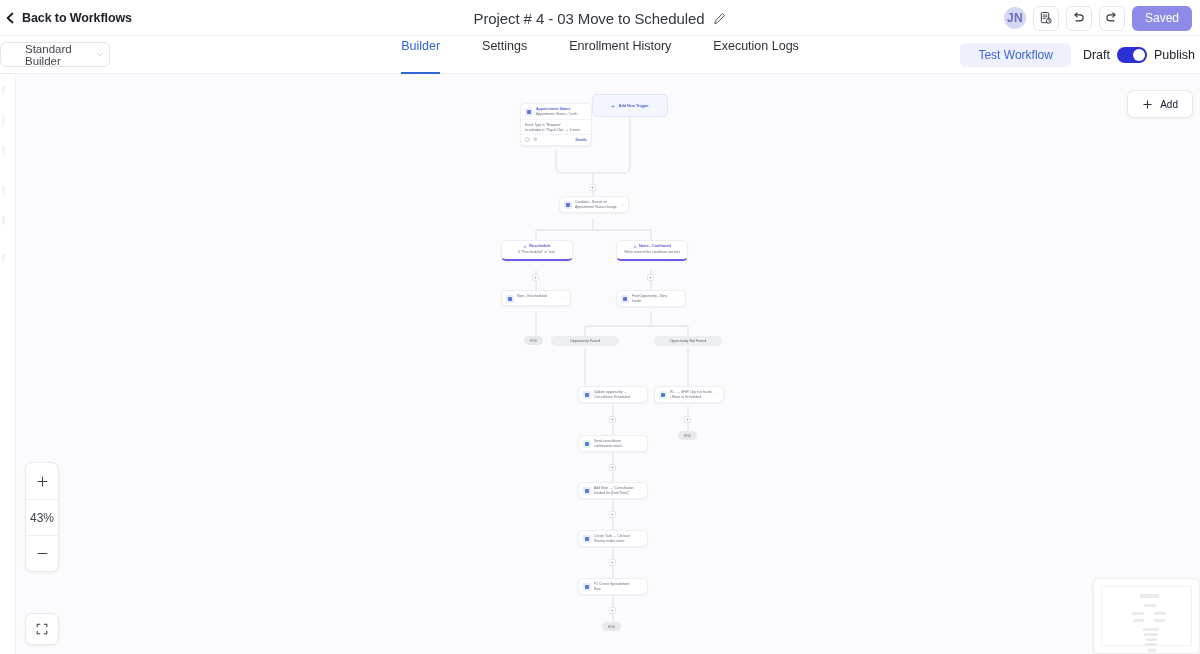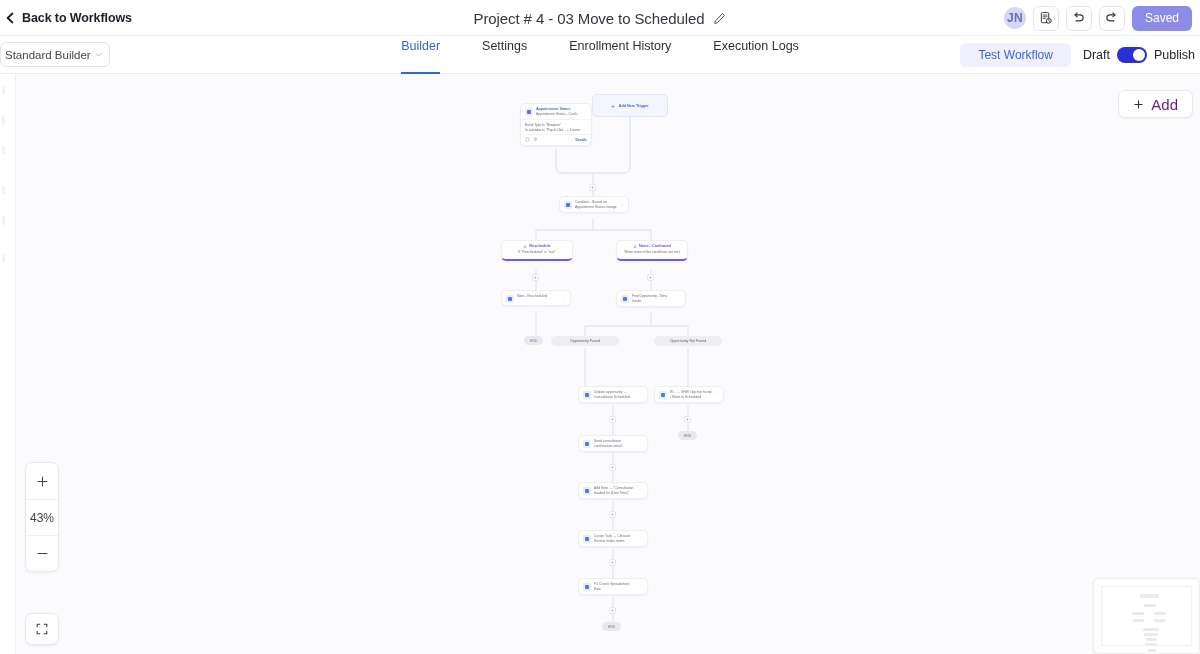--- a/index.html
+++ b/index.html
@@ -62,21 +62,21 @@
   
   .subbar {
     position: absolute; top: 36px; left: 0; width: 1200px; height: 38px;
     background: #fff; border-bottom: 1px solid #e9ebf0;
   }
   .builder-select {
     position: absolute; left: 0; top: 6px;
     width: 110px; height: 25px;
     border: 1px solid #e3e6ec; border-radius: 6px; background: #fff;
     display: flex; align-items: center; justify-content: space-between;
-    padding: 0 6px 0 4px; cursor: pointer;
+    padding: 0 6px 0 24px; cursor: pointer;
   }
   .builder-select span { font-size: 11.5px; color: #41464e; }
 
   .tabs {
     position: absolute; left: 0; right: 0; top: 0; height: 38px;
     display: flex; align-items: stretch; justify-content: center; gap: 42px;
   }
   .tab {
     display: flex; align-items: center;
     font-size: 12.5px; color: #2c3138; cursor: pointer;
@@ -119,21 +119,21 @@
     background: #f2f3f6; border-radius: 1px;
   }
 
   .add-btn {
     position: absolute; right: 7px; top: 16px;
     height: 28px; padding: 0 14px;
     border: 1px solid #e6e8ee; border-radius: 7px; background: #fff;
     display: flex; align-items: center; gap: 7px; cursor: pointer;
     box-shadow: 0 1px 2px rgba(20,24,40,.05);
   }
-  .add-btn span { font-size: 15px; color: #701a75; }
+  .add-btn span { font-size: 10px; color: #0f172a; }
 
   
   .zoom-ctl {
     position: absolute; left: 25px; bottom: 82px;
     width: 34px;
     border: 1px solid #e7e9ee; border-radius: 7px; background: #fff;
     box-shadow: 0 1px 3px rgba(20,24,40,.06);
     overflow: hidden;
   }
   .zoom-ctl > div {

